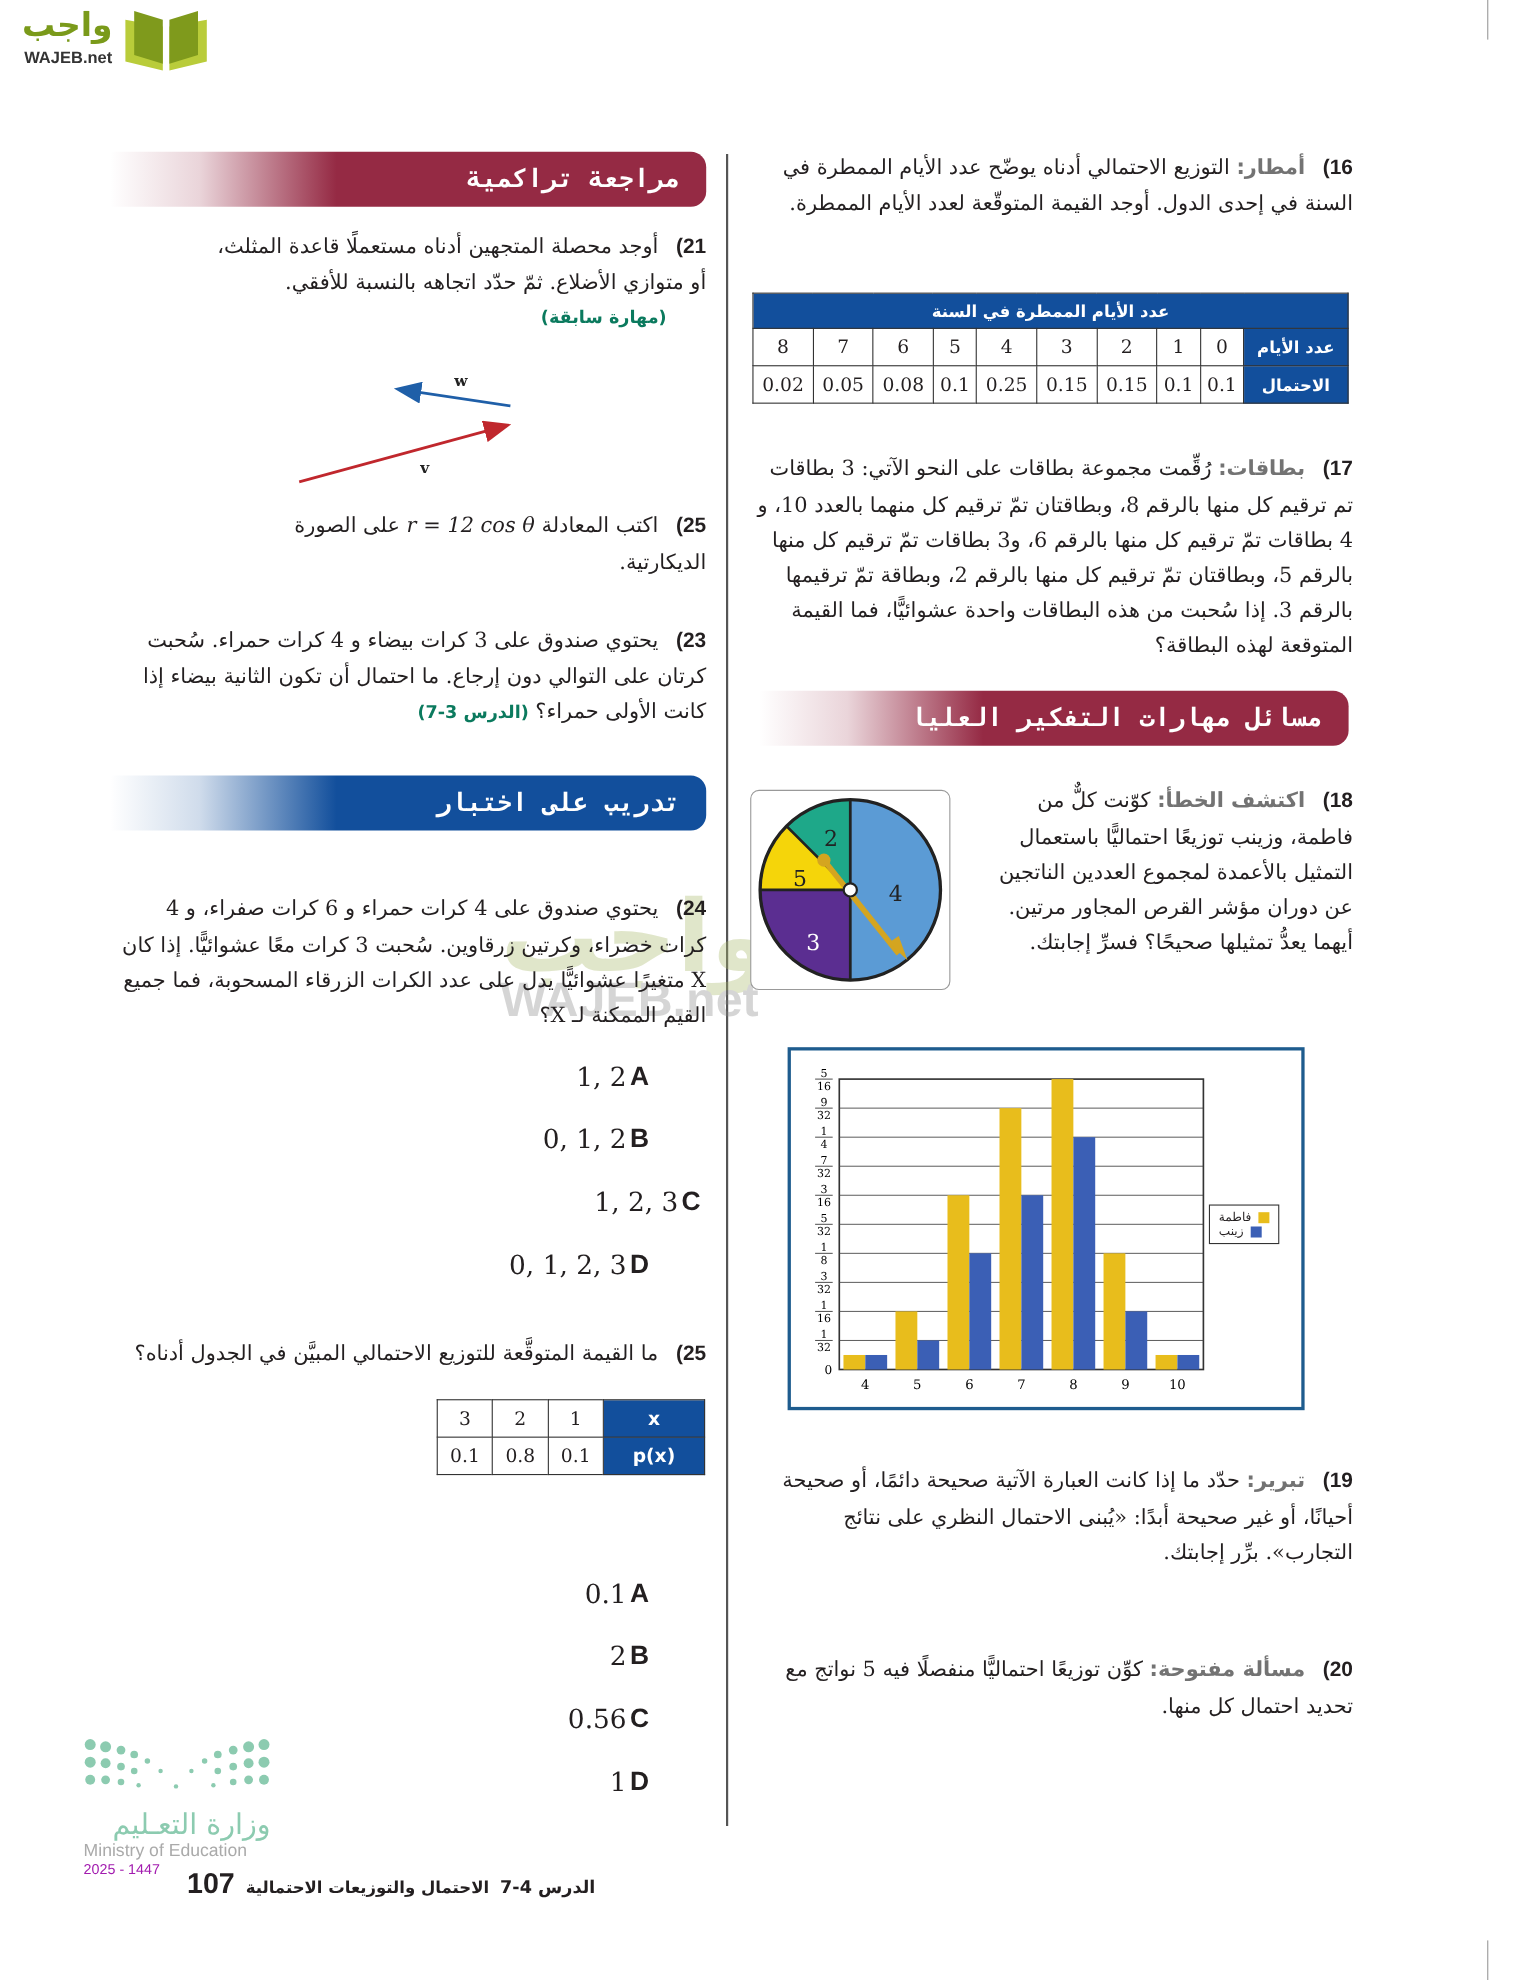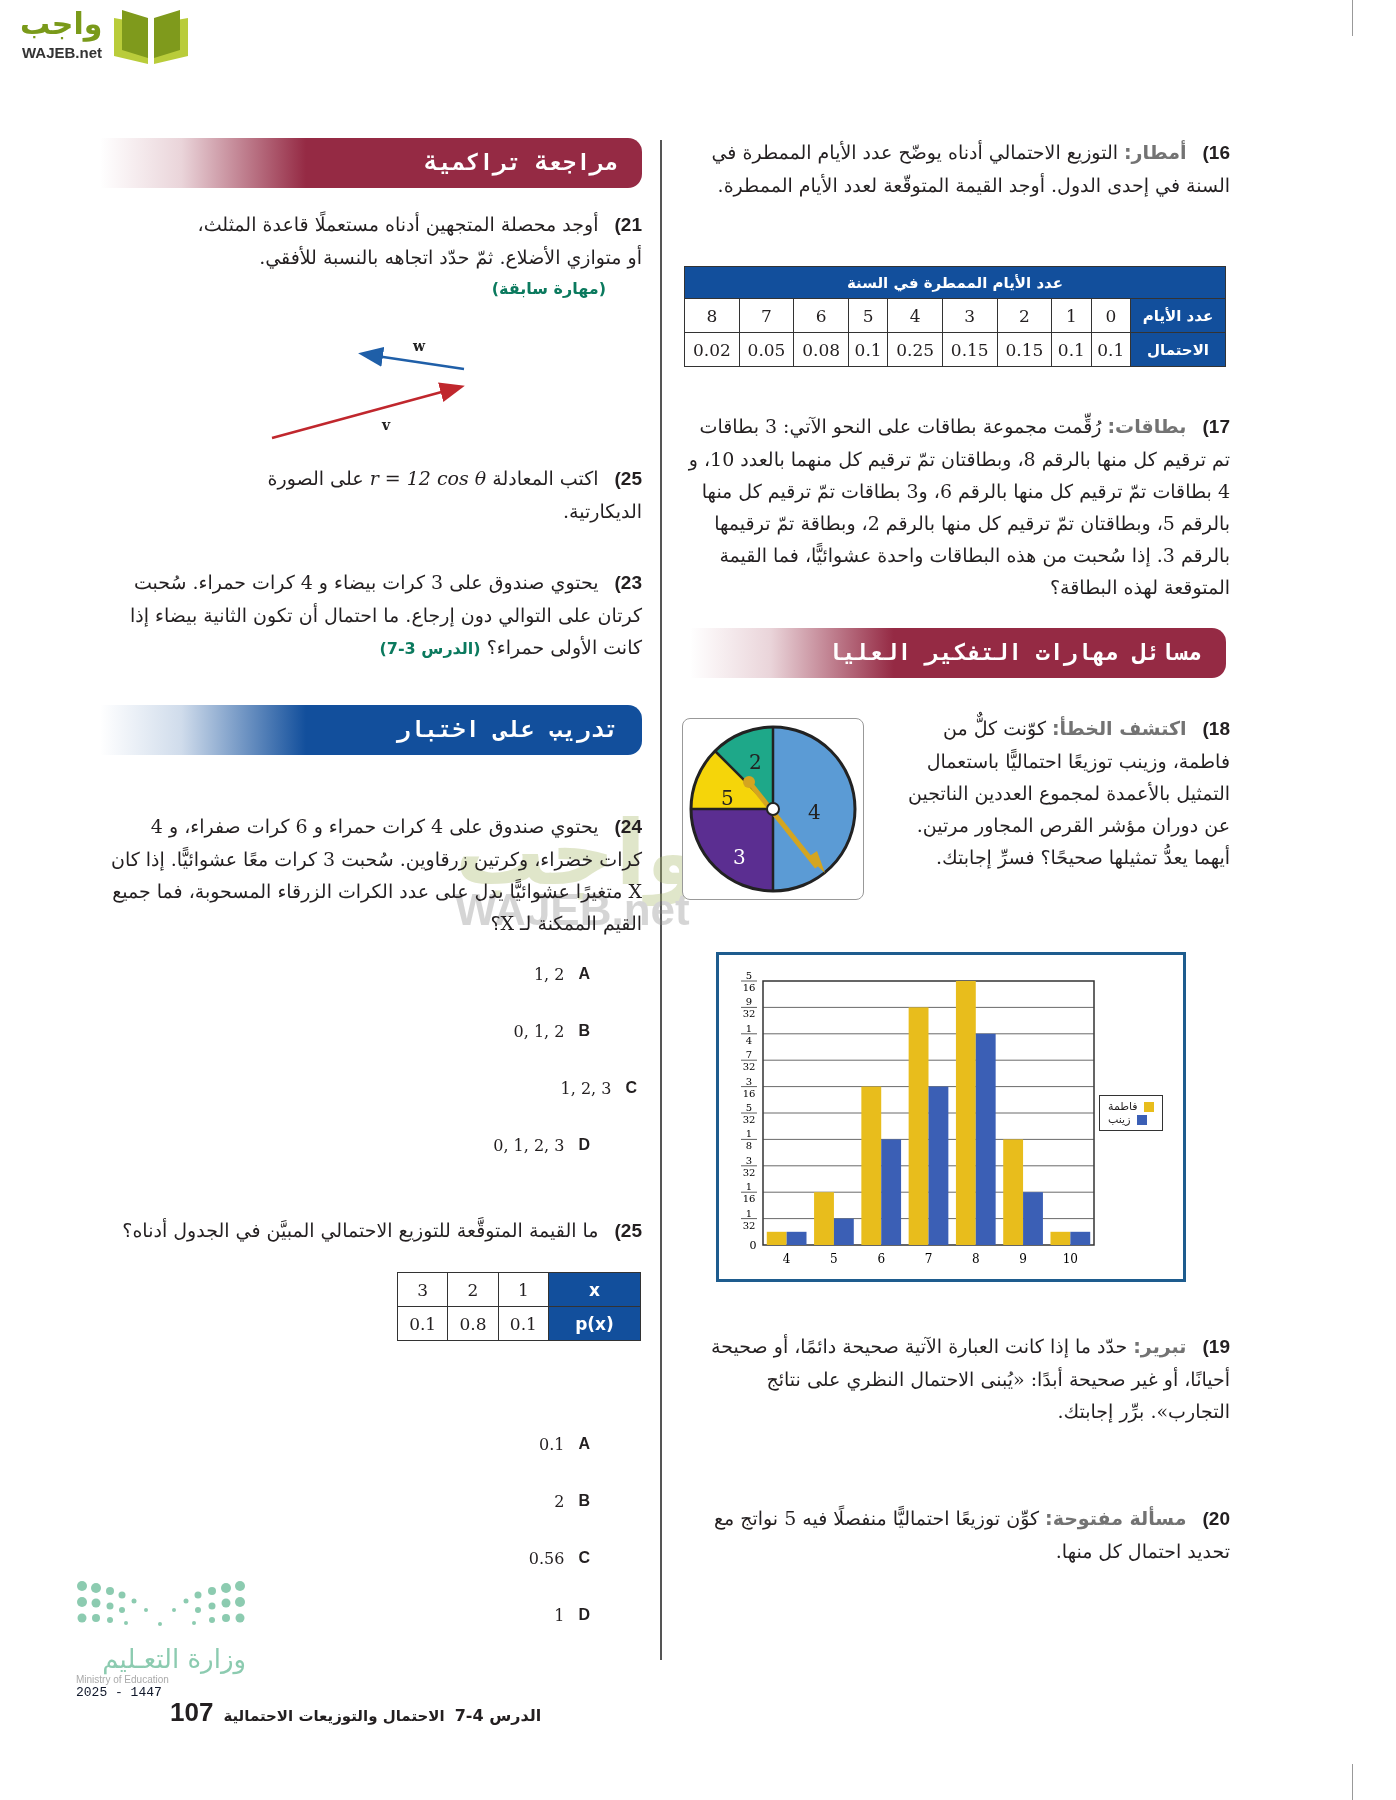--- a/index.html
+++ b/index.html
@@ -12,21 +12,21 @@
   .kw { color: #737373; font-weight: bold; font-family: "DejaVu Sans", sans-serif; }
   .ref { color: #0b7a5e; font-weight: bold; font-family: "DejaVu Sans", sans-serif; font-size: 16px; }
   .divider { position: absolute; left: 660px; top: 140px; width: 2px; height: 1520px; background: #555; }
   .banner { position: absolute; height: 50px; display: flex; align-items: center; justify-content: flex-end; padding-right: 24px;
             color: #fff; font-family: Liberation Mono, monospace; font-weight: bold; font-size: 23px; border-radius: 0 14px 14px 0; }
   .banner.red { background: linear-gradient(to left, #952a44 0%, #952a44 62%, rgba(149,42,68,0.2) 85%, rgba(255,255,255,0) 100%); }
   .banner.blue { background: linear-gradient(to left, #124f9c 0%, #124f9c 62%, rgba(18,79,156,0.2) 85%, rgba(255,255,255,0) 100%); }
   table.dist { border-collapse: collapse; font-size: 17px; }
   table.dist td { border: 1.5px solid #333; text-align: center; height: 34px; }
   .hdr-blue { background: #124f9c; color: #fff; font-weight: bold; font-family: "DejaVu Sans", sans-serif; }
-  .opt { position: absolute; font-size: 16px; display: flex; gap: 14px; direction: ltr; }
+  .opt { position: absolute; font-size: 24px; display: flex; gap: 3px; direction: ltr; }
   .opt b { font-family: "Liberation Sans", sans-serif; font-weight: bold; }
   .chart-frame { position: absolute; left: 716px; top: 952px; width: 470px; height: 330px; border: 3px solid #1e5c8e; background: #fff; }
   .legend { position: absolute; border: 1.5px solid #333; background: #fff; padding: 4px 8px; font-family: "DejaVu Sans", sans-serif; font-size: 11px; }
   .legend-row { display: flex; align-items: center; gap: 6px; justify-content: flex-end; direction: rtl; }
   .sw { width: 10px; height: 10px; display: inline-block; }
   .footer { position: absolute; left: 170px; top: 1697px; display: flex; align-items: baseline; gap: 10px; direction: rtl; font-family: "DejaVu Sans", sans-serif; }
 </style>
 </head>
 <body>
 
@@ -338,22 +338,22 @@
         <circle cx="34" cy="40" r="3"></circle>
         <circle cx="50" cy="43" r="2"></circle>
         <circle cx="84" cy="44" r="2"></circle>
       <circle cx="118" cy="43" r="2"></circle>
         <circle cx="136" cy="40" r="3"></circle>
         <circle cx="150" cy="38" r="4"></circle>
         <circle cx="164" cy="38" r="4.5"></circle>
     </g>
   </svg>
   <div style="font-family:'DejaVu Sans',sans-serif;font-size:26px;color:#8ccbb0;text-align:right;direction:rtl;width:170px;">وزارة التعـليم</div>
-  <div style="font-family:'Liberation Sans',sans-serif;font-size:10px;color:#aaa;">Ministry of Education</div>
-  <div style="font-family:Liberation Mono, monospace;font-size:13px;color:#0f172a;">2025 - 1447</div>
+  <div style="font-family:'Liberation Sans',sans-serif;font-size:16px;color:#aaa;">Ministry of Education</div>
+  <div style="font-family:Liberation Sans, sans-serif;font-size:13px;color:#a21caf;">2025 - 1447</div>
 </div>
 
 <div class="footer">
   <span style="font-weight:bold;font-size:16px;">الدرس 4-7</span>
   <span style="font-weight:bold;font-size:15px;">الاحتمال والتوزيعات الاحتمالية</span>
   <span style="font-family:'Liberation Sans',sans-serif;font-weight:bold;font-size:26px;">107</span>
 </div>
 
 <div class="abs" style="left:1352px;top:0;width:1px;height:36px;background:#999;"></div>
 <div class="abs" style="left:1352px;top:1764px;width:1px;height:36px;background:#999;"></div>

